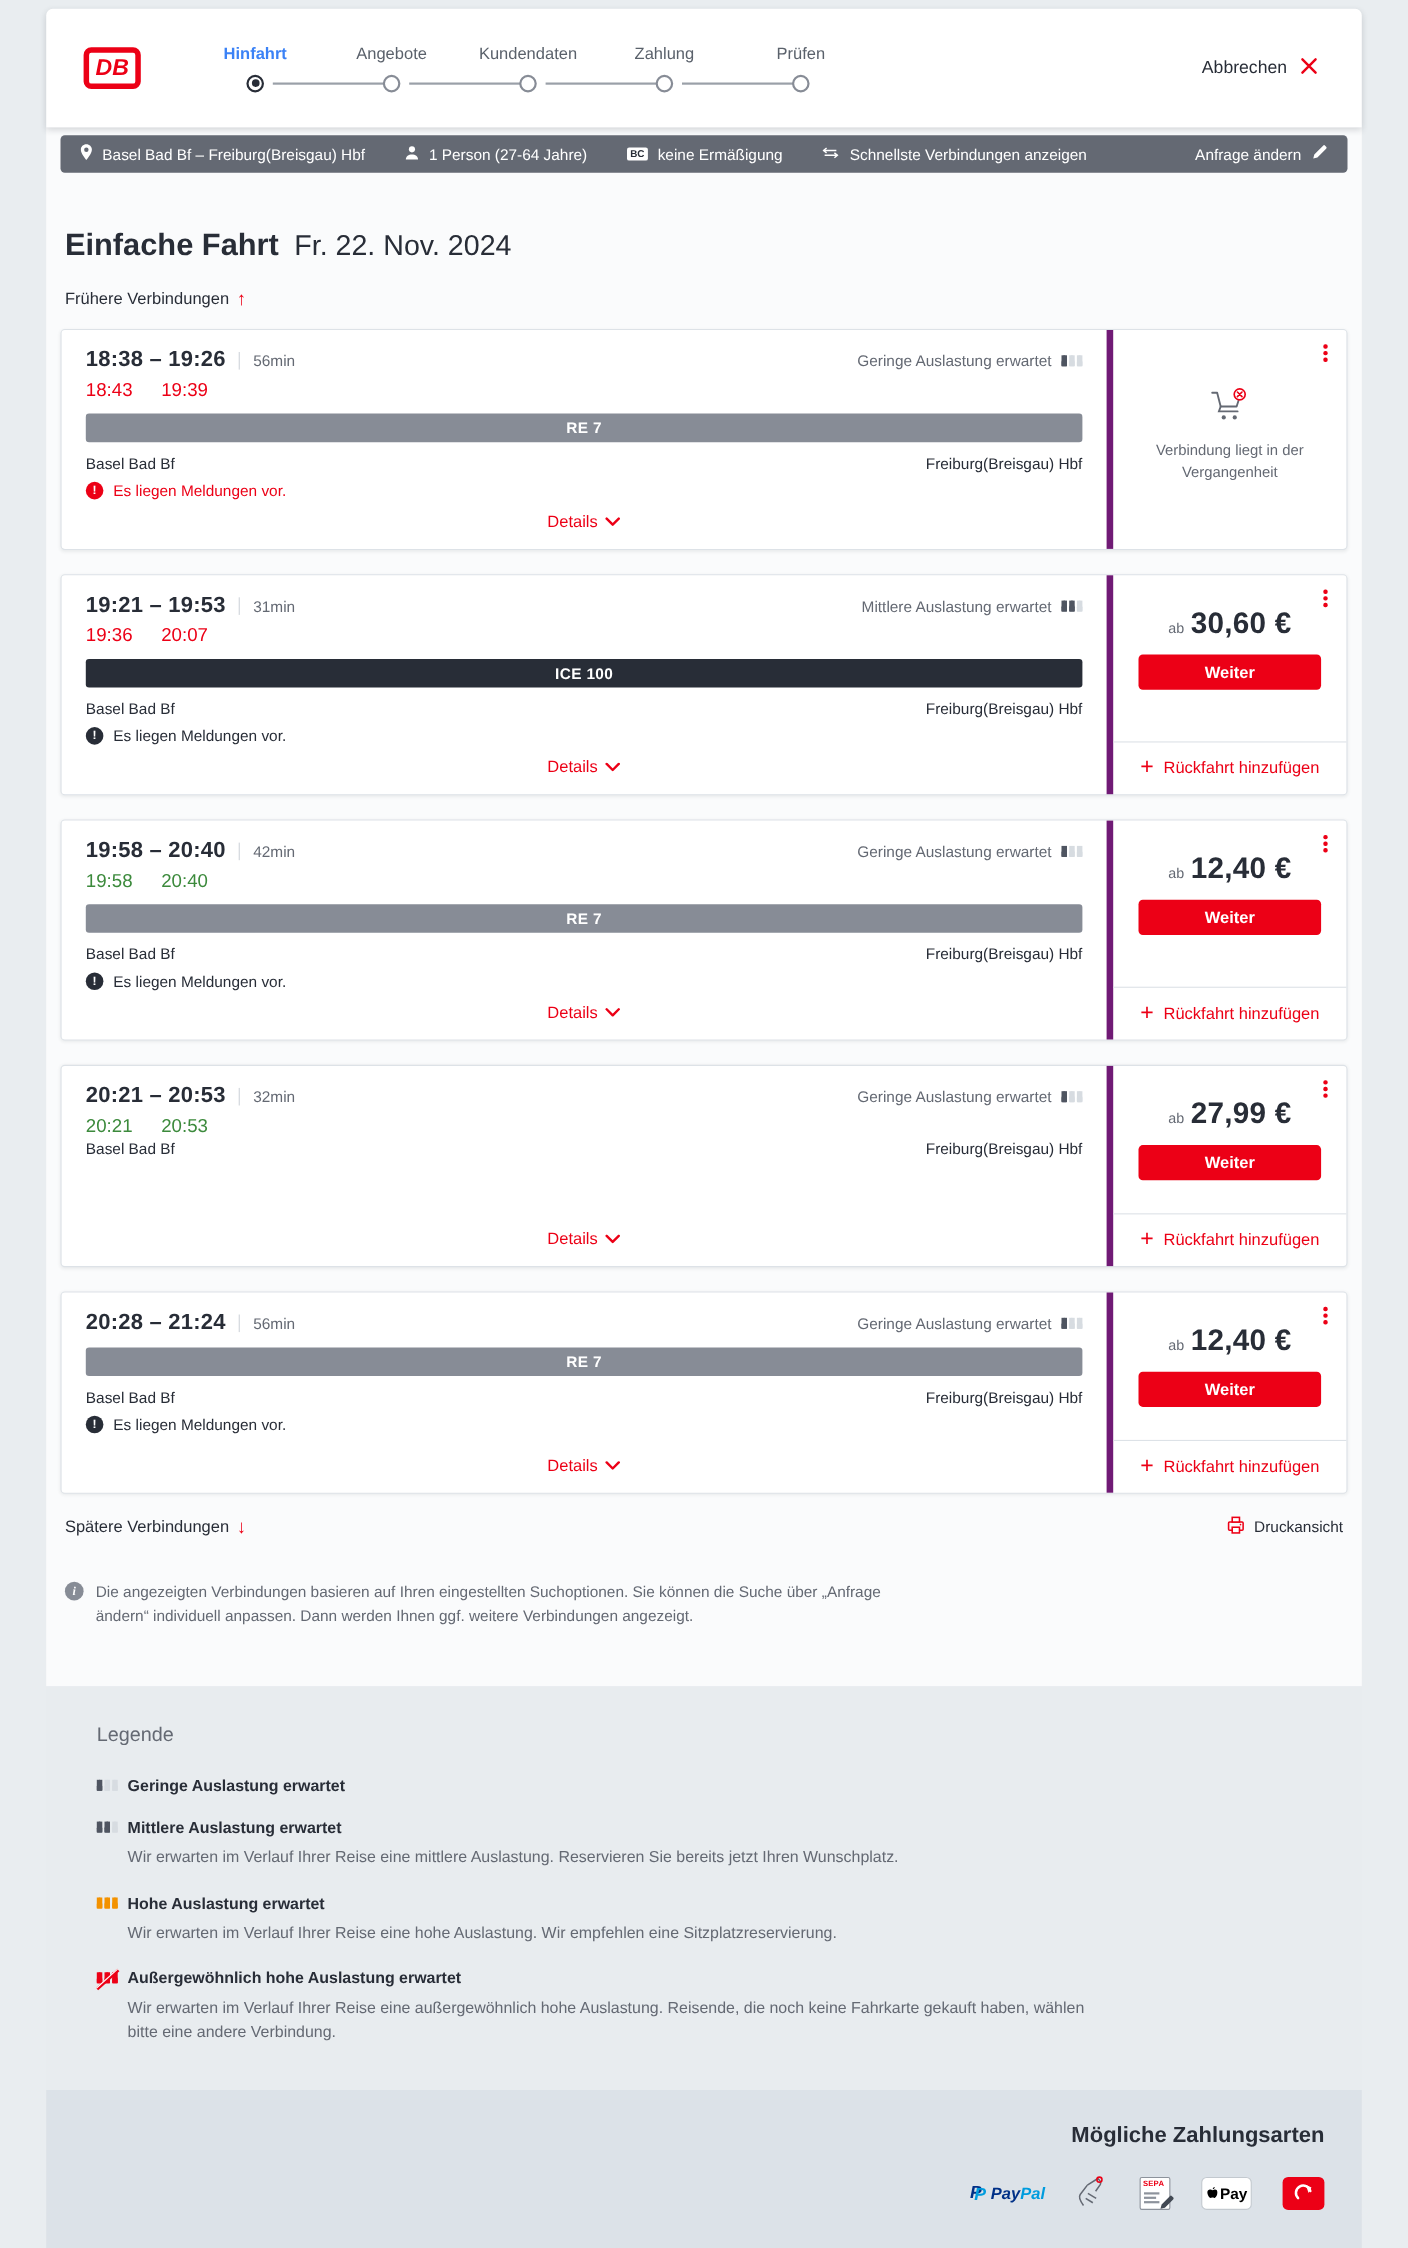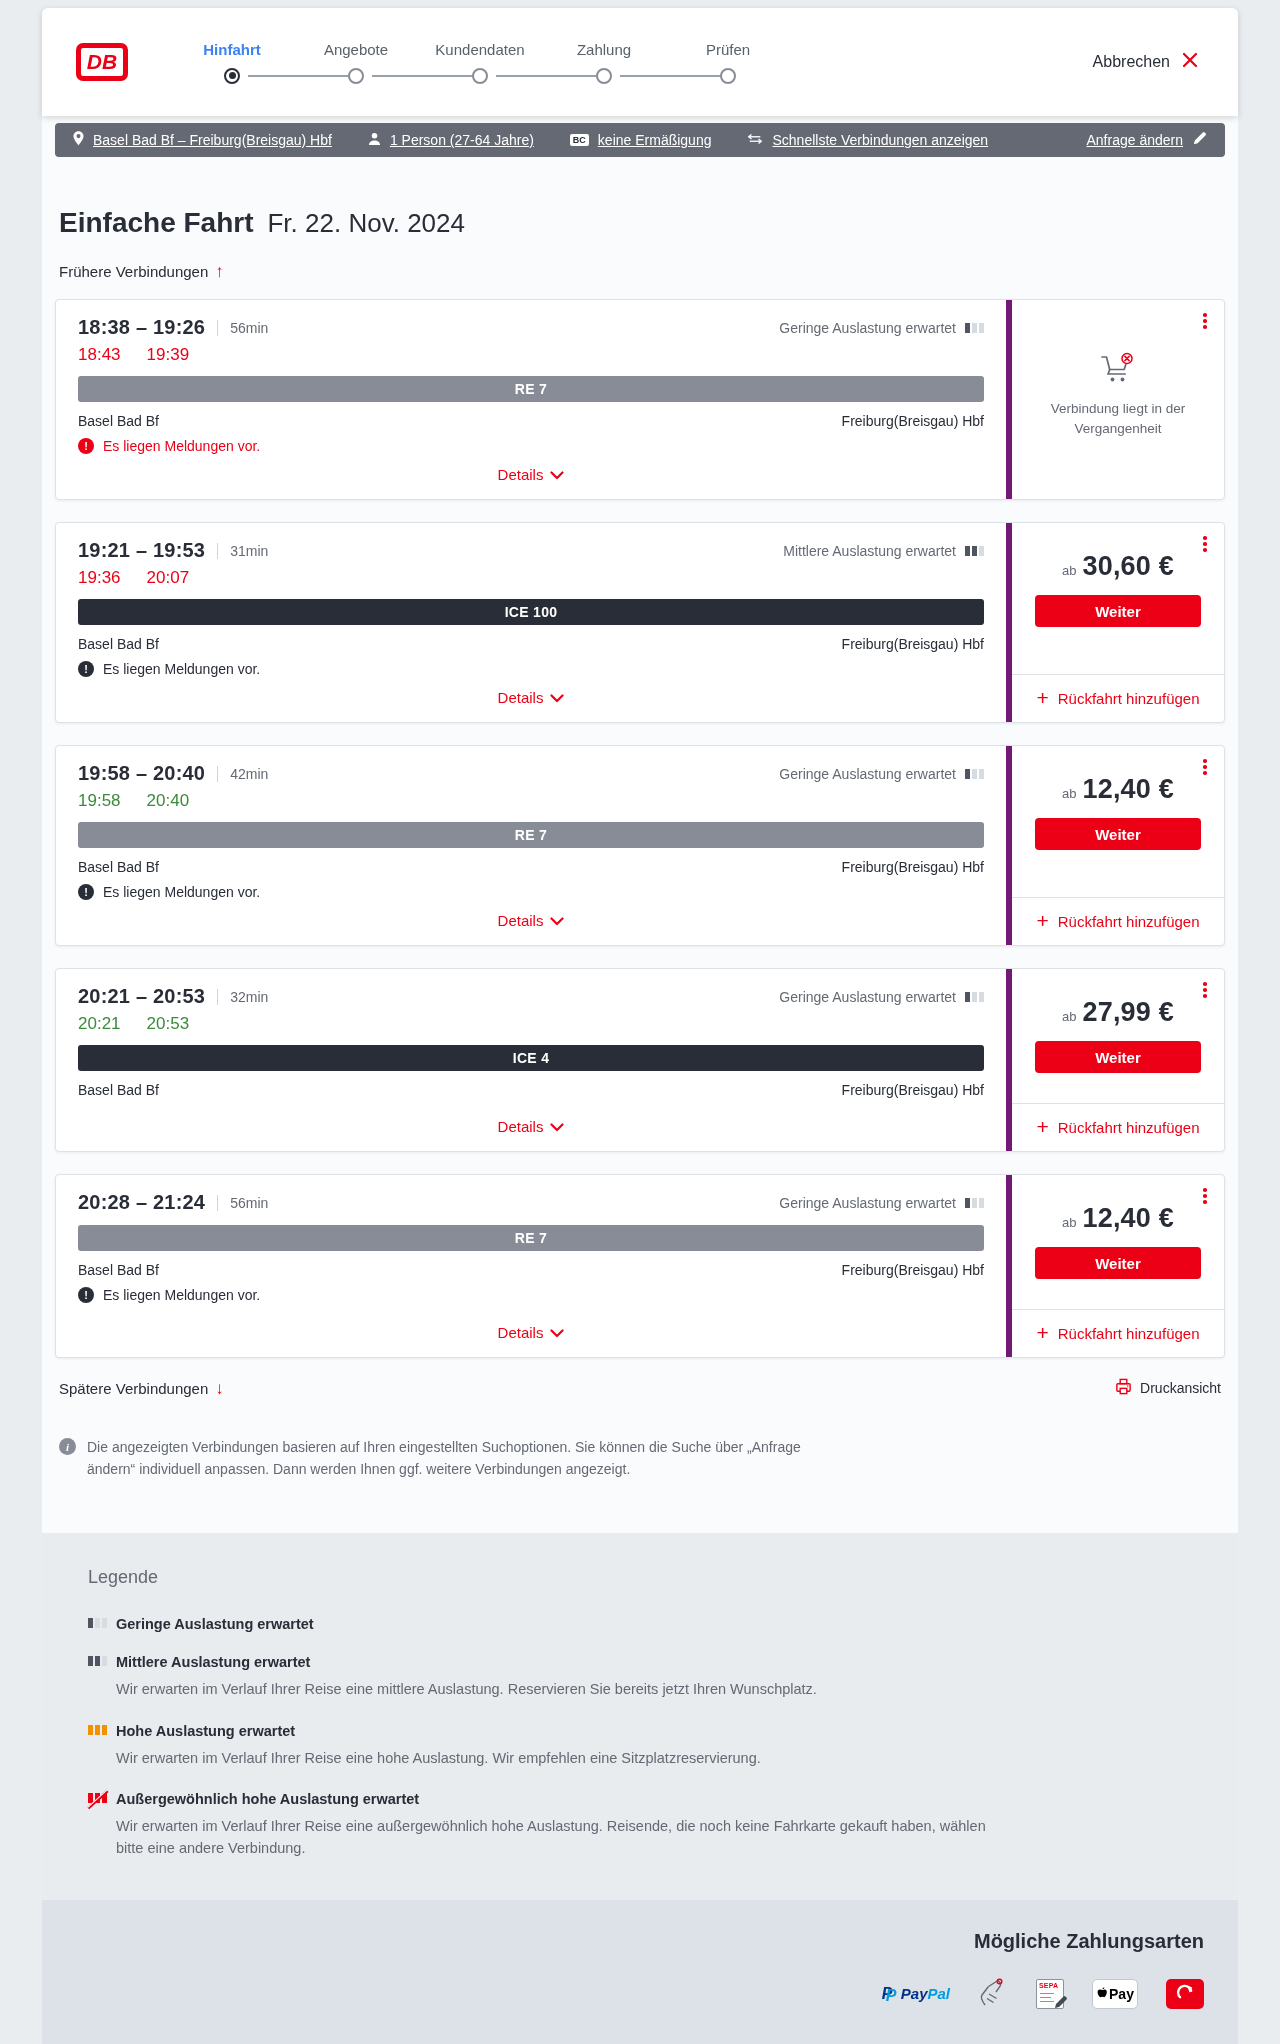--- a/index.html
+++ b/index.html
@@ -44,21 +44,20 @@
     font-family:inherit;
   }
 
   
   .content { background:#fafbfc; padding:7px 13px 52px; }
 
   .searchbar {
     height:34px; background:#646973; border-radius:4px;
     display:flex; align-items:center; color:#fff; font-size:14px;
     padding:0 18px;
-    text-decoration:underline;
   }
   .sb-seg { display:flex; align-items:center; gap:9px; white-space:nowrap; }
   .sb-gap { margin-left:36px; }
   .sb-edit { margin-left:auto; cursor:pointer; }
   .bc-badge {
     background:#fff; color:#282d37; font-size:9px; font-weight:bold;
     border-radius:2px; padding:1px 3px; line-height:1.2;
   }
 
   .results-head { display:flex; align-items:baseline; gap:14px; margin:50px 4px 0; }
@@ -484,21 +483,20 @@
                   <span class="pax f"></span>
                   <span class="pax e"></span>
                   <span class="pax e"></span>
                 </span>
         </span>
       </div>
       <div class="row-rt ontime">
         <span>20:21</span>
         <span>20:53</span>
       </div>
-      <div class="band ice">ICE 4</div>
       <div class="stations">
         <span>Basel Bad Bf</span>
         <span>Freiburg(Breisgau) Hbf</span>
       </div>
 
       <div class="details-row">
         <a class="details-link">
           <span>Details</span>
           <span>
             <svg width="14" height="9" viewBox="0 0 14 9" fill="none">

